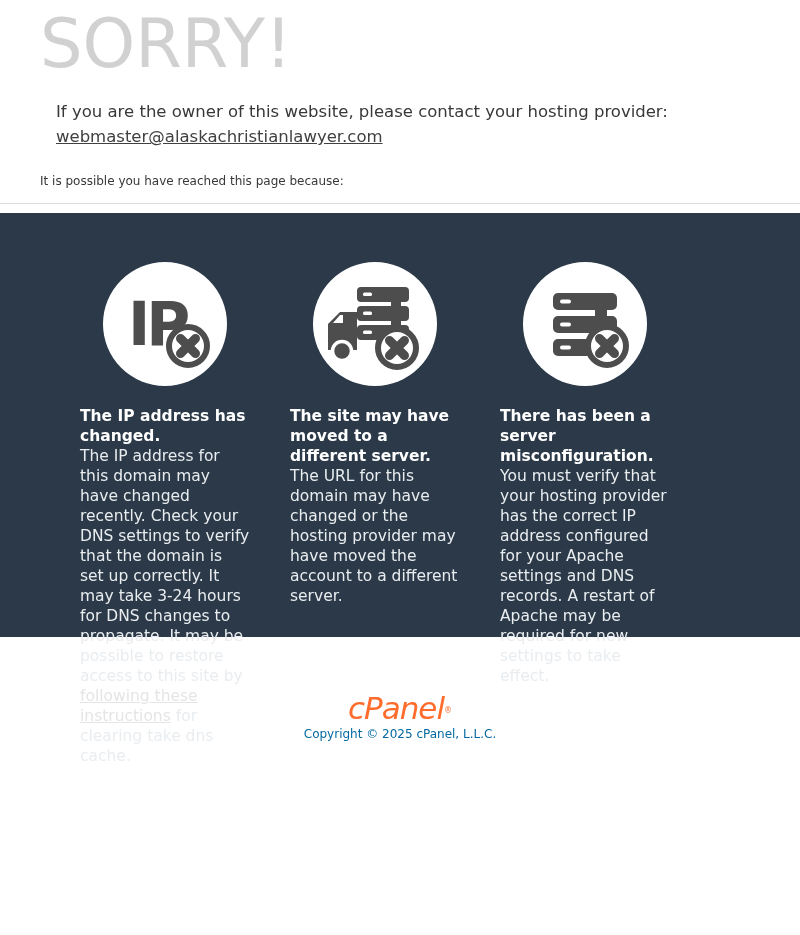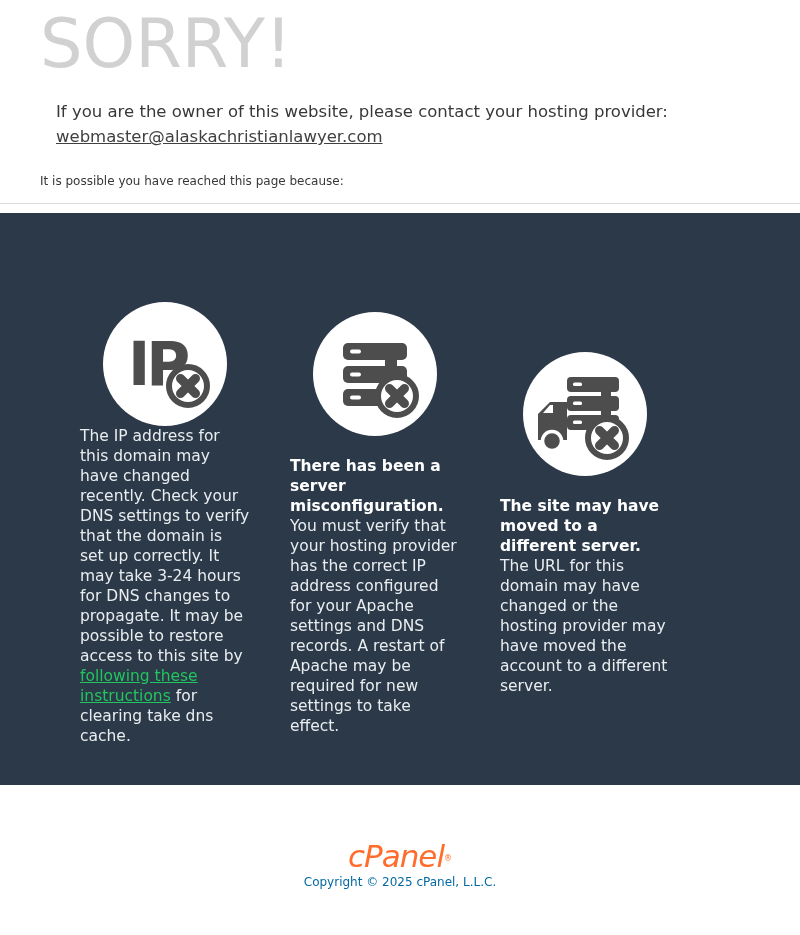--- a/index.html
+++ b/index.html
@@ -47,24 +47,24 @@
   }
   .divider {
     border-top: 1px solid #dcdcdc;
     height: 10px;
     background: #ffffff;
   }
 
   
   .dark-section {
     background: #2b3948;
-    height: 572px;
+    height: 424px;
     padding: 49px 0 0 60px;
     display: flex;
-    align-items: center;
+    align-items: flex-start;
   }
   .reason-col {
     width: 210px;
     padding: 0 20px;
     flex: 0 0 210px;
   }
   .icon-circle {
     width: 124px;
     height: 124px;
     margin: 0 auto;
@@ -76,21 +76,21 @@
     line-height: 20px;
     color: #ffffff;
   }
   .reason-body {
     margin: 0;
     font-size: 15.5px;
     line-height: 20px;
     color: #e9edf0;
   }
   .dark-link {
-    color: #22c55e;
+    color: #e5e5e5;
     text-decoration: underline;
   }
 
   
   .footer-section {
     text-align: center;
     padding-top: 56px;
   }
   .logo-wrap {
     display: inline-block;
@@ -136,47 +136,22 @@
       <div class="icon-circle">
         <svg width="124" height="124" viewBox="0 0 124 124" aria-hidden="true">
           <circle cx="62" cy="62" r="62" fill="#ffffff"></circle>
           <text x="25" y="83" font-size="60" font-weight="bold" letter-spacing="-4" font-family="'DejaVu Sans', sans-serif" fill="#4d4d4d">IP</text>
           <g transform="translate(85,84)">
             <circle r="19" fill="#ffffff" stroke="#4d4d4d" stroke-width="6"></circle>
             <path d="M-7.5,-7.5 L7.5,7.5 M7.5,-7.5 L-7.5,7.5" stroke="#4d4d4d" stroke-width="9" stroke-linecap="round" fill="none"></path>
           </g>
         </svg>
       </div>
+      <h2 class="reason-heading">The IP address has changed.</h2>
       <p class="reason-body"><span>The IP address for this domain may have changed recently. Check your DNS settings to verify that the domain is set up correctly. It may take 3-24 hours for DNS changes to propagate. It may be possible to restore access to this site by </span><a href="#" class="dark-link">following these instructions</a><span> for clearing take dns cache.</span></p>
-    </div>
-
-    <div class="reason-col">
-      <div class="icon-circle">
-        <svg width="124" height="124" viewBox="0 0 124 124" aria-hidden="true">
-          <circle cx="62" cy="62" r="62" fill="#ffffff"></circle>
-          <g fill="#4d4d4d">
-            <rect x="30" y="31" width="64" height="17" rx="5"></rect>
-            <rect x="30" y="54" width="64" height="17" rx="5"></rect>
-            <rect x="30" y="77" width="64" height="17" rx="5"></rect>
-            <rect x="72" y="44" width="12" height="14"></rect>
-            <rect x="72" y="67" width="12" height="14"></rect>
-          </g>
-          <g fill="#ffffff">
-            <rect x="37" y="37.5" width="11" height="4" rx="2"></rect>
-            <rect x="37" y="60.5" width="11" height="4" rx="2"></rect>
-            <rect x="37" y="83.5" width="11" height="4" rx="2"></rect>
-          </g>
-          <g transform="translate(84,84)">
-            <circle r="19" fill="#ffffff" stroke="#4d4d4d" stroke-width="6"></circle>
-            <path d="M-7.5,-7.5 L7.5,7.5 M7.5,-7.5 L-7.5,7.5" stroke="#4d4d4d" stroke-width="9" stroke-linecap="round" fill="none"></path>
-          </g>
-        </svg>
-      </div>
-      <h2 class="reason-heading">There has been a server misconfiguration.</h2>
-      <p class="reason-body">You must verify that your hosting provider has the correct IP address configured for your Apache settings and DNS records. A restart of Apache may be required for new settings to take effect.</p>
     </div>
 
     <div class="reason-col">
       <div class="icon-circle">
         <svg width="124" height="124" viewBox="0 0 124 124" aria-hidden="true">
           <circle cx="62" cy="62" r="62" fill="#ffffff"></circle>
           <g fill="#4d4d4d">
             <rect x="44" y="25" width="52" height="15" rx="4"></rect>
             <rect x="44" y="44" width="52" height="15" rx="4"></rect>
             <rect x="44" y="63" width="52" height="15" rx="4"></rect>
@@ -194,20 +169,46 @@
           <g transform="translate(84,86)">
             <circle r="19" fill="#ffffff" stroke="#4d4d4d" stroke-width="6"></circle>
             <path d="M-7.5,-7.5 L7.5,7.5 M7.5,-7.5 L-7.5,7.5" stroke="#4d4d4d" stroke-width="9" stroke-linecap="round" fill="none"></path>
           </g>
         </svg>
       </div>
       <h2 class="reason-heading">The site may have moved to a different server.</h2>
       <p class="reason-body">The URL for this domain may have changed or the hosting provider may have moved the account to a different server.</p>
     </div>
 
+    <div class="reason-col">
+      <div class="icon-circle">
+        <svg width="124" height="124" viewBox="0 0 124 124" aria-hidden="true">
+          <circle cx="62" cy="62" r="62" fill="#ffffff"></circle>
+          <g fill="#4d4d4d">
+            <rect x="30" y="31" width="64" height="17" rx="5"></rect>
+            <rect x="30" y="54" width="64" height="17" rx="5"></rect>
+            <rect x="30" y="77" width="64" height="17" rx="5"></rect>
+            <rect x="72" y="44" width="12" height="14"></rect>
+            <rect x="72" y="67" width="12" height="14"></rect>
+          </g>
+          <g fill="#ffffff">
+            <rect x="37" y="37.5" width="11" height="4" rx="2"></rect>
+            <rect x="37" y="60.5" width="11" height="4" rx="2"></rect>
+            <rect x="37" y="83.5" width="11" height="4" rx="2"></rect>
+          </g>
+          <g transform="translate(84,84)">
+            <circle r="19" fill="#ffffff" stroke="#4d4d4d" stroke-width="6"></circle>
+            <path d="M-7.5,-7.5 L7.5,7.5 M7.5,-7.5 L-7.5,7.5" stroke="#4d4d4d" stroke-width="9" stroke-linecap="round" fill="none"></path>
+          </g>
+        </svg>
+      </div>
+      <h2 class="reason-heading">There has been a server misconfiguration.</h2>
+      <p class="reason-body">You must verify that your hosting provider has the correct IP address configured for your Apache settings and DNS records. A restart of Apache may be required for new settings to take effect.</p>
+    </div>
+
   </section>
 
   <footer class="footer-section">
     <div class="logo-wrap">
       <span class="logo-text">cPanel</span><span class="logo-mark">®</span>
     </div>
     <div class="copyright">Copyright © 2025 cPanel, L.L.C.</div>
   </footer>
 
 </div>

